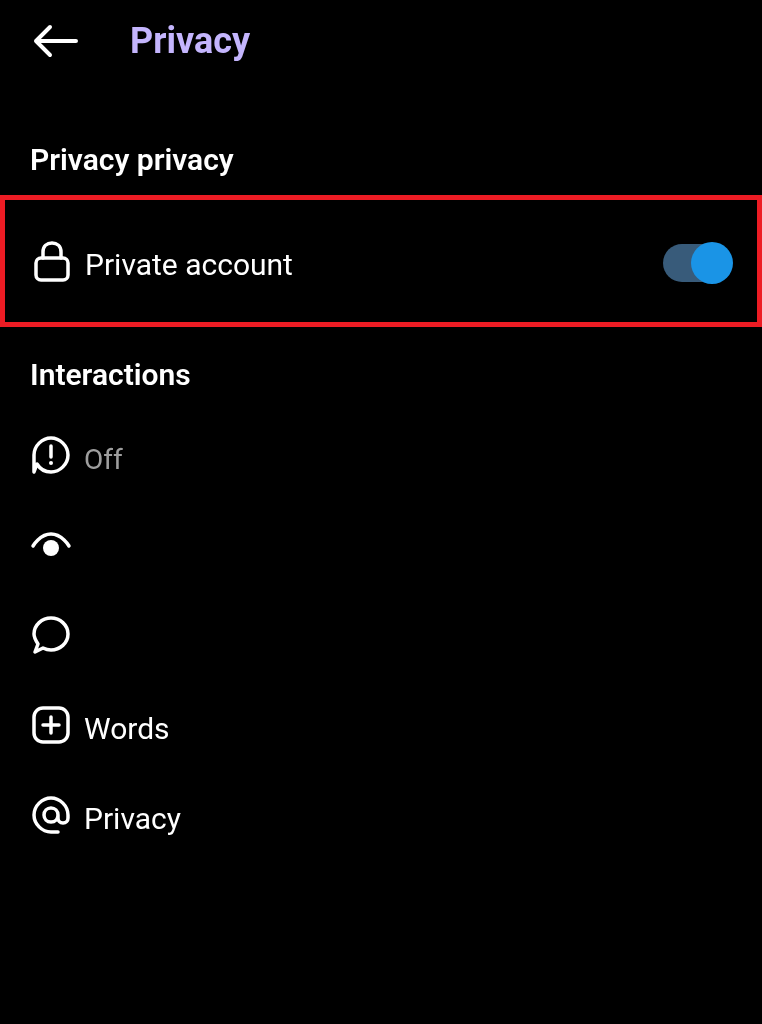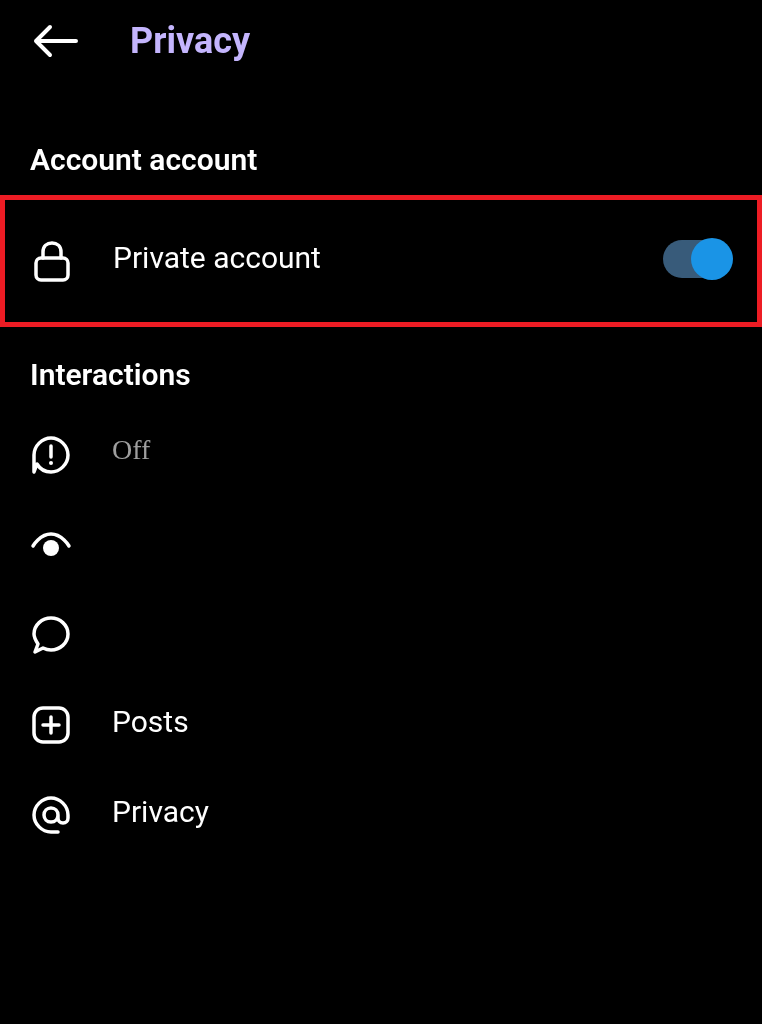--- a/index.html
+++ b/index.html
@@ -38,23 +38,23 @@
       font-size: 30px;
       font-weight: 600;
       color: #ffffff;
       padding: 30px 30px 18px 30px;
     }
     .section-header.first {
       padding-top: 60px;
     }
     .row {
       display: flex;
-      align-items: flex-start;
+      align-items: flex-end;
       padding: 24px 30px;
-      gap: 40px;
+      gap: 12px;
       cursor: pointer;
     }
     .highlighted-row {
       border: 5px solid #ed1c24;
       margin: 0;
       padding: 40px 26px;
     }
     .row-icon {
       width: 42px;
       height: 42px;
@@ -66,21 +66,20 @@
     .row-label {
       font-size: 30px;
       font-weight: 400;
       color: #ffffff;
       flex: 1;
     }
     .row-value {
       font-size: 28px;
       font-weight: 400;
       color: #9e9e9e;
-      font-family: Liberation Serif, serif;
     }
     .toggle {
       width: 68px;
       height: 38px;
       background: #385b7a;
       border-radius: 19px;
       position: relative;
       cursor: pointer;
     }
     .toggle-knob {
@@ -101,21 +100,21 @@
 
 <div class="header">
   <div class="back-icon">
     <svg width="46" height="34" viewBox="0 0 46 34" fill="none">
       <path d="M18 3 L4 17 L18 31 M4 17 L44 17" stroke="#ffffff" stroke-width="4" stroke-linecap="round" stroke-linejoin="round"></path>
     </svg>
   </div>
   <h1 class="page-title">Privacy</h1>
 </div>
 
-<div class="section-header first">Account account</div>
+<div class="section-header first">Privacy privacy</div>
 
 <div class="row highlighted-row">
   <div class="row-icon">
     <svg width="38" height="42" viewBox="0 0 38 42" fill="none">
       <rect x="3" y="18" width="32" height="22" rx="5" stroke="#ffffff" stroke-width="3.5"></rect>
       <path d="M10 18 V12 C10 6 14 3 19 3 C24 3 28 6 28 12 V18" stroke="#ffffff" stroke-width="3.5" fill="none" stroke-linecap="round"></path>
     </svg>
   </div>
   <div class="row-label">Private account</div>
   <div class="toggle">
@@ -154,21 +153,21 @@
 </div>
 
 <div class="row">
   <div class="row-icon">
     <svg width="40" height="40" viewBox="0 0 40 40" fill="none">
       <rect x="3" y="3" width="34" height="34" rx="9" stroke="#ffffff" stroke-width="3.5"></rect>
       <line x1="20" y1="12" x2="20" y2="28" stroke="#ffffff" stroke-width="3.5" stroke-linecap="round"></line>
       <line x1="12" y1="20" x2="28" y2="20" stroke="#ffffff" stroke-width="3.5" stroke-linecap="round"></line>
     </svg>
   </div>
-  <div class="row-label">Posts</div>
+  <div class="row-label">Words</div>
 </div>
 
 <div class="row">
   <div class="row-icon">
     <svg width="40" height="40" viewBox="0 0 40 40" fill="none">
       <path d="M27 20 C27 24 24 27 20 27 C16 27 13 24 13 20 C13 16 16 13 20 13 C24 13 27 16 27 20 Z M27 20 L27 23 C27 26 29 28 32 28 C35 28 37 26 37 23 L37 20 C37 11 29 3 20 3 C11 3 3 11 3 20 C3 29 11 37 20 37 L27 37" stroke="#ffffff" stroke-width="3.5" fill="none" stroke-linecap="round" stroke-linejoin="round"></path>
     </svg>
   </div>
   <div class="row-label">Privacy</div>
 </div>

